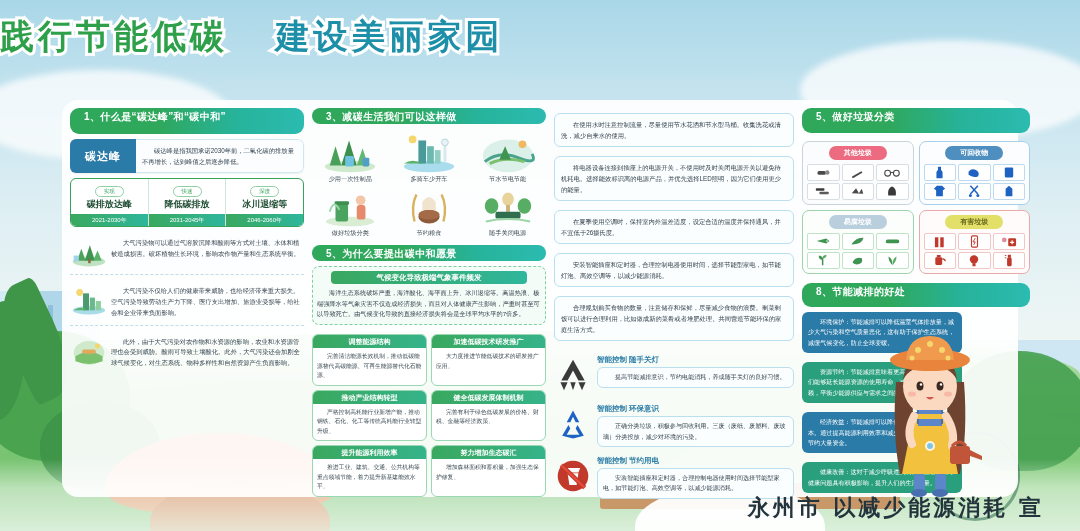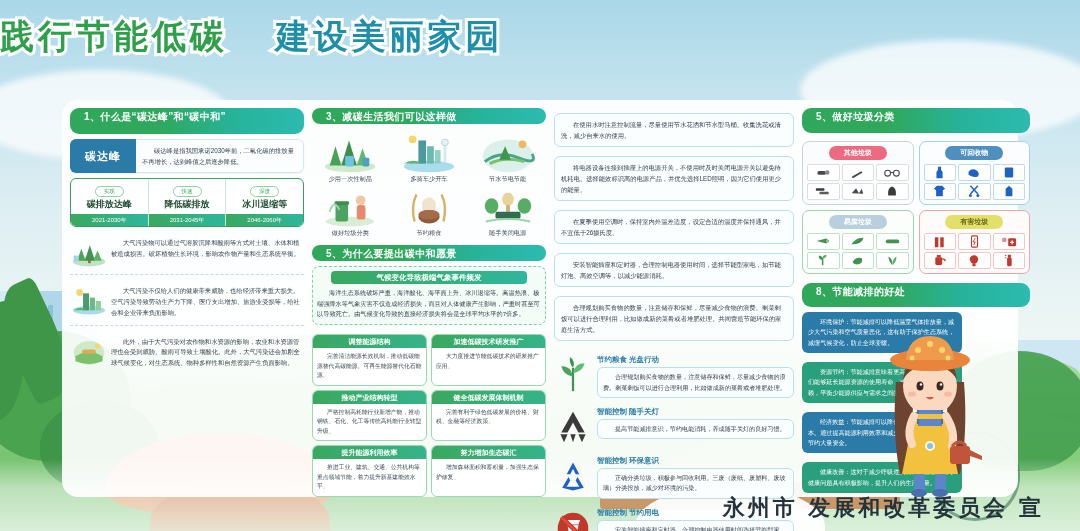--- a/index.html
+++ b/index.html
@@ -442,34 +442,20 @@
   <div class="col c3w">
     <div class="sec-head">5、家庭生活节能小常识</div>
     <div class="tipbox">在使用水时注意控制流量，尽量使用节水花洒和节水型马桶。收集洗花或清洗，减少自来水的使用。</div>
     <div class="tipbox">将电器设备连接到插座上的电源开关，不使用时及时关闭电源开关以避免待机耗电。选择能效标识高的电源产品，并优先选择LED照明，因为它们使用更少的能量。</div>
     <div class="tipbox">在夏季使用空调时，保持室内外温差适度，设定合适的温度并保持通风，并不宜低于26摄氏度。</div>
     <div class="tipbox">安装智能插座和定时器，合理控制电器使用时间，选择节能型家电，如节能灯泡、高效空调等，以减少能源消耗。</div>
     <div class="tipbox">合理规划购买食物的数量，注意储存和保鲜，尽量减少食物的浪费。剩菜剩饭可以进行合理利用，比如做成新的菜肴或者堆肥处理。共同营造节能环保的家庭生活方式。</div>
 
     <div class="sec-head">6、推动形成绿色低碳生产生活方式</div>
 
-    <div class="s6item">
-      <div class="s6icon">
-        <svg viewBox="0 0 38 40" width="34" height="36">
-          <path d="M19 38 Q19 22 19 12" stroke="#3f9450" stroke-width="2.5" fill="none"></path>
-          <path d="M19 22 Q8 20 6 10 Q17 10 19 22 Z" fill="#4aa35f"></path>
-          <path d="M19 18 Q30 16 32 7 Q21 7 19 18 Z" fill="#62bd72"></path>
-          <path d="M19 12 Q14 6 16 0 Q22 5 19 12 Z" fill="#3c8f4d"></path>
-        </svg>
-      </div>
-      <div class="s6body">
-        <div class="s6title">节约粮食 光盘行动</div>
-        <div class="s6box">合理规划购买食物的数量，注意储存和保鲜，尽量减少食物的浪费。剩菜剩饭可以进行合理利用，比如做成新的菜肴或者堆肥处理。</div>
-      </div>
-    </div>
 
     <div class="s6item">
       <div class="s6icon">
         <svg viewBox="0 0 40 40" width="36" height="36">
           <path d="M20 3 L33 26 L26 26 L20 15 L14 26 L7 26 Z" fill="#3a3a3a"></path>
           <path d="M6 28 L14 28 L10 37 Z" fill="#3a3a3a"></path>
           <path d="M26 28 L34 28 L30 37 Z" fill="#3a3a3a"></path>
           <path d="M17 28 L23 28 L20 37 Z" fill="#3a3a3a"></path>
         </svg>
       </div>
@@ -725,13 +711,13 @@
       <path d="M82 122 Q90 114 96 122" stroke="#c0553a" stroke-width="3" fill="none"></path>
 
       <rect x="44" y="150" width="11" height="18" rx="3" fill="#5b86c9"></rect>
       <rect x="65" y="150" width="11" height="18" rx="3" fill="#5b86c9"></rect>
       <ellipse cx="49" cy="169" rx="8" ry="4" fill="#4a6fb0"></ellipse>
       <ellipse cx="70" cy="169" rx="8" ry="4" fill="#4a6fb0"></ellipse>
     </svg>
   </div>
 </div>
 
-<div class="footer">永州市 发展和改革委员会  宣</div>
+<div class="footer">永州市 以减少能源消耗  宣</div>
 
 </body></html>

